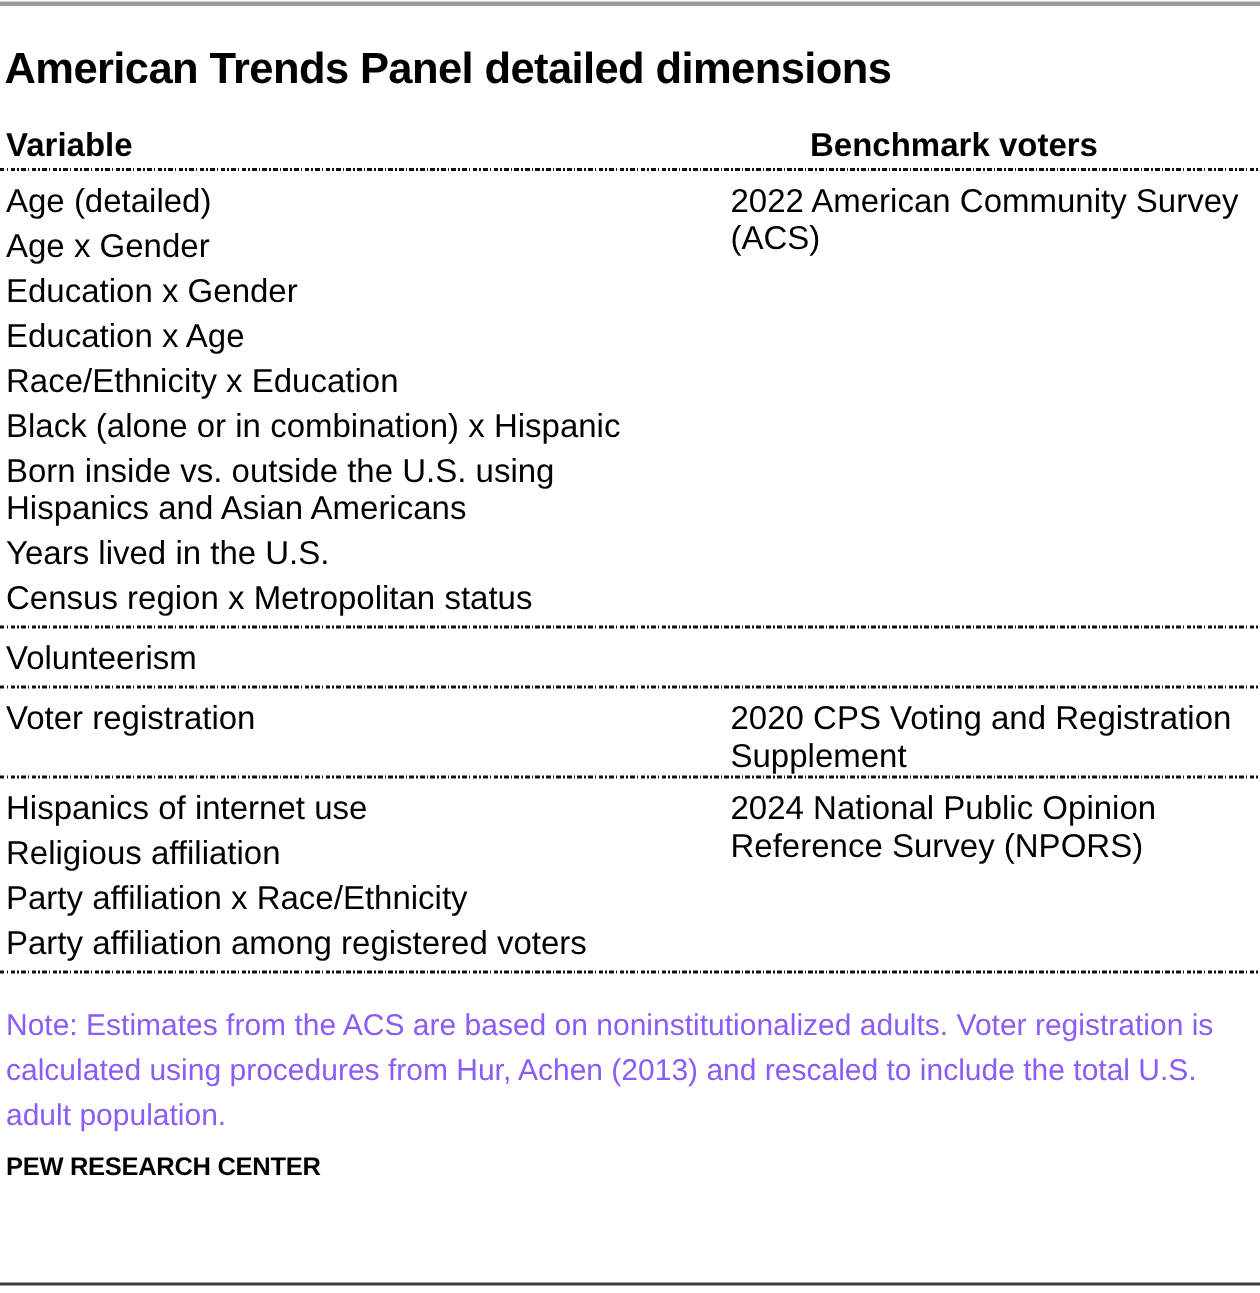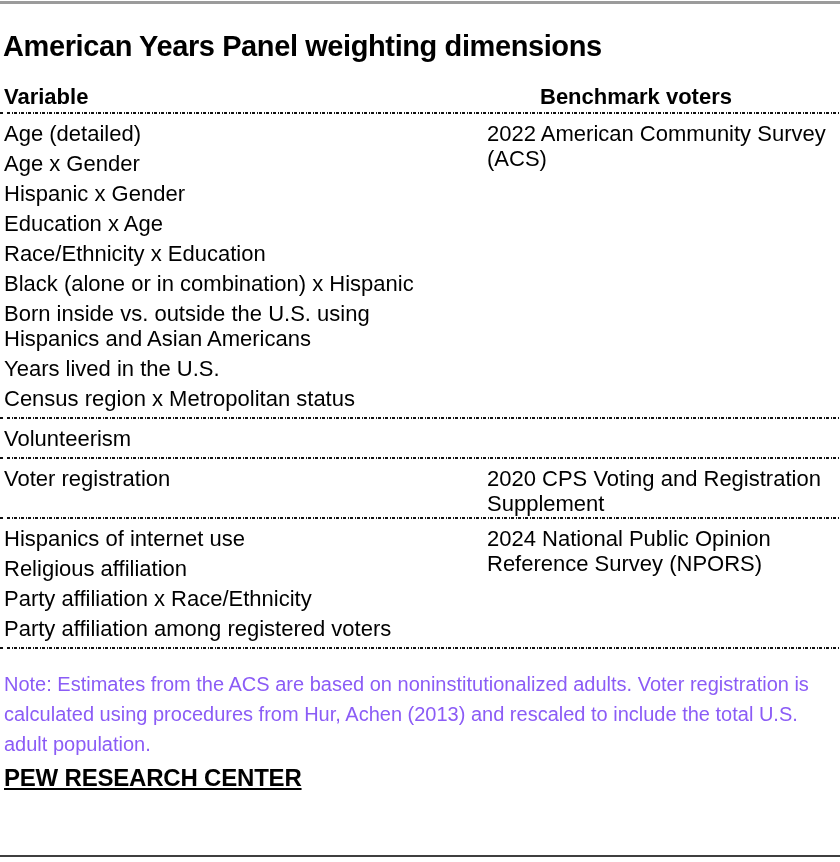--- a/index.html
+++ b/index.html
@@ -65,55 +65,54 @@
   }
   #sections .divider { margin-top: 0; }
   .note {
     margin: 20px 4px 0 4px;
     font-size: 20px;
     line-height: 30px;
     color: #8b5cf6;
   }
   .footer-brand {
     margin: 7px 4px 0 4px;
-    font-size: 24px;
+    font-size: 17px;
     font-weight: bold;
     letter-spacing: -0.2px;
     line-height: 24px;
-    text-decoration: underline;
   }
   .bottombar {
     position: absolute;
     left: 0;
     bottom: 5px;
     width: 100%;
     height: 2px;
     background: #3f3f3f;
   }
 </style>
 </head>
 <body>
 
 <div class="page">
   <div class="topbar"></div>
 
-  <h1 class="title">American Years Panel weighting dimensions</h1>
+  <h1 class="title">American Trends Panel detailed dimensions</h1>
 
   <div class="thead">
     <div class="th th-var">Variable</div>
     <div class="th th-src">Benchmark voters</div>
   </div>
   <div class="divider"></div>
 
   <div id="sections">
       <div class="row">
         <div>
           <div class="var-item">Age (detailed)</div>
           <div class="var-item">Age x Gender</div>
-          <div class="var-item">Hispanic x Gender</div>
+          <div class="var-item">Education x Gender</div>
           <div class="var-item">Education x Age</div>
           <div class="var-item">Race/Ethnicity x Education</div>
           <div class="var-item">Black (alone or in combination) x Hispanic</div>
           <div class="var-item">Born inside vs. outside the U.S. using Hispanics and Asian Americans</div>
           <div class="var-item">Years lived in the U.S.</div>
           <div class="var-item">Census region x Metropolitan status</div>
         </div>
         <div class="src-cell">2022 American Community Survey (ACS)</div>
       </div>
       <div class="divider"></div>

